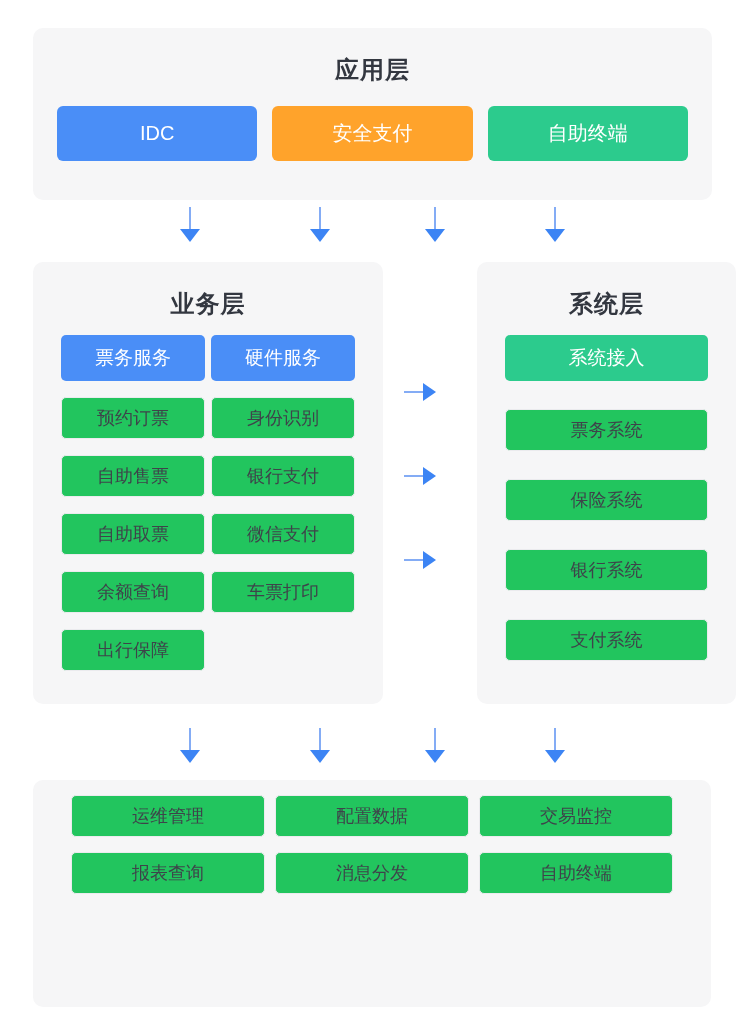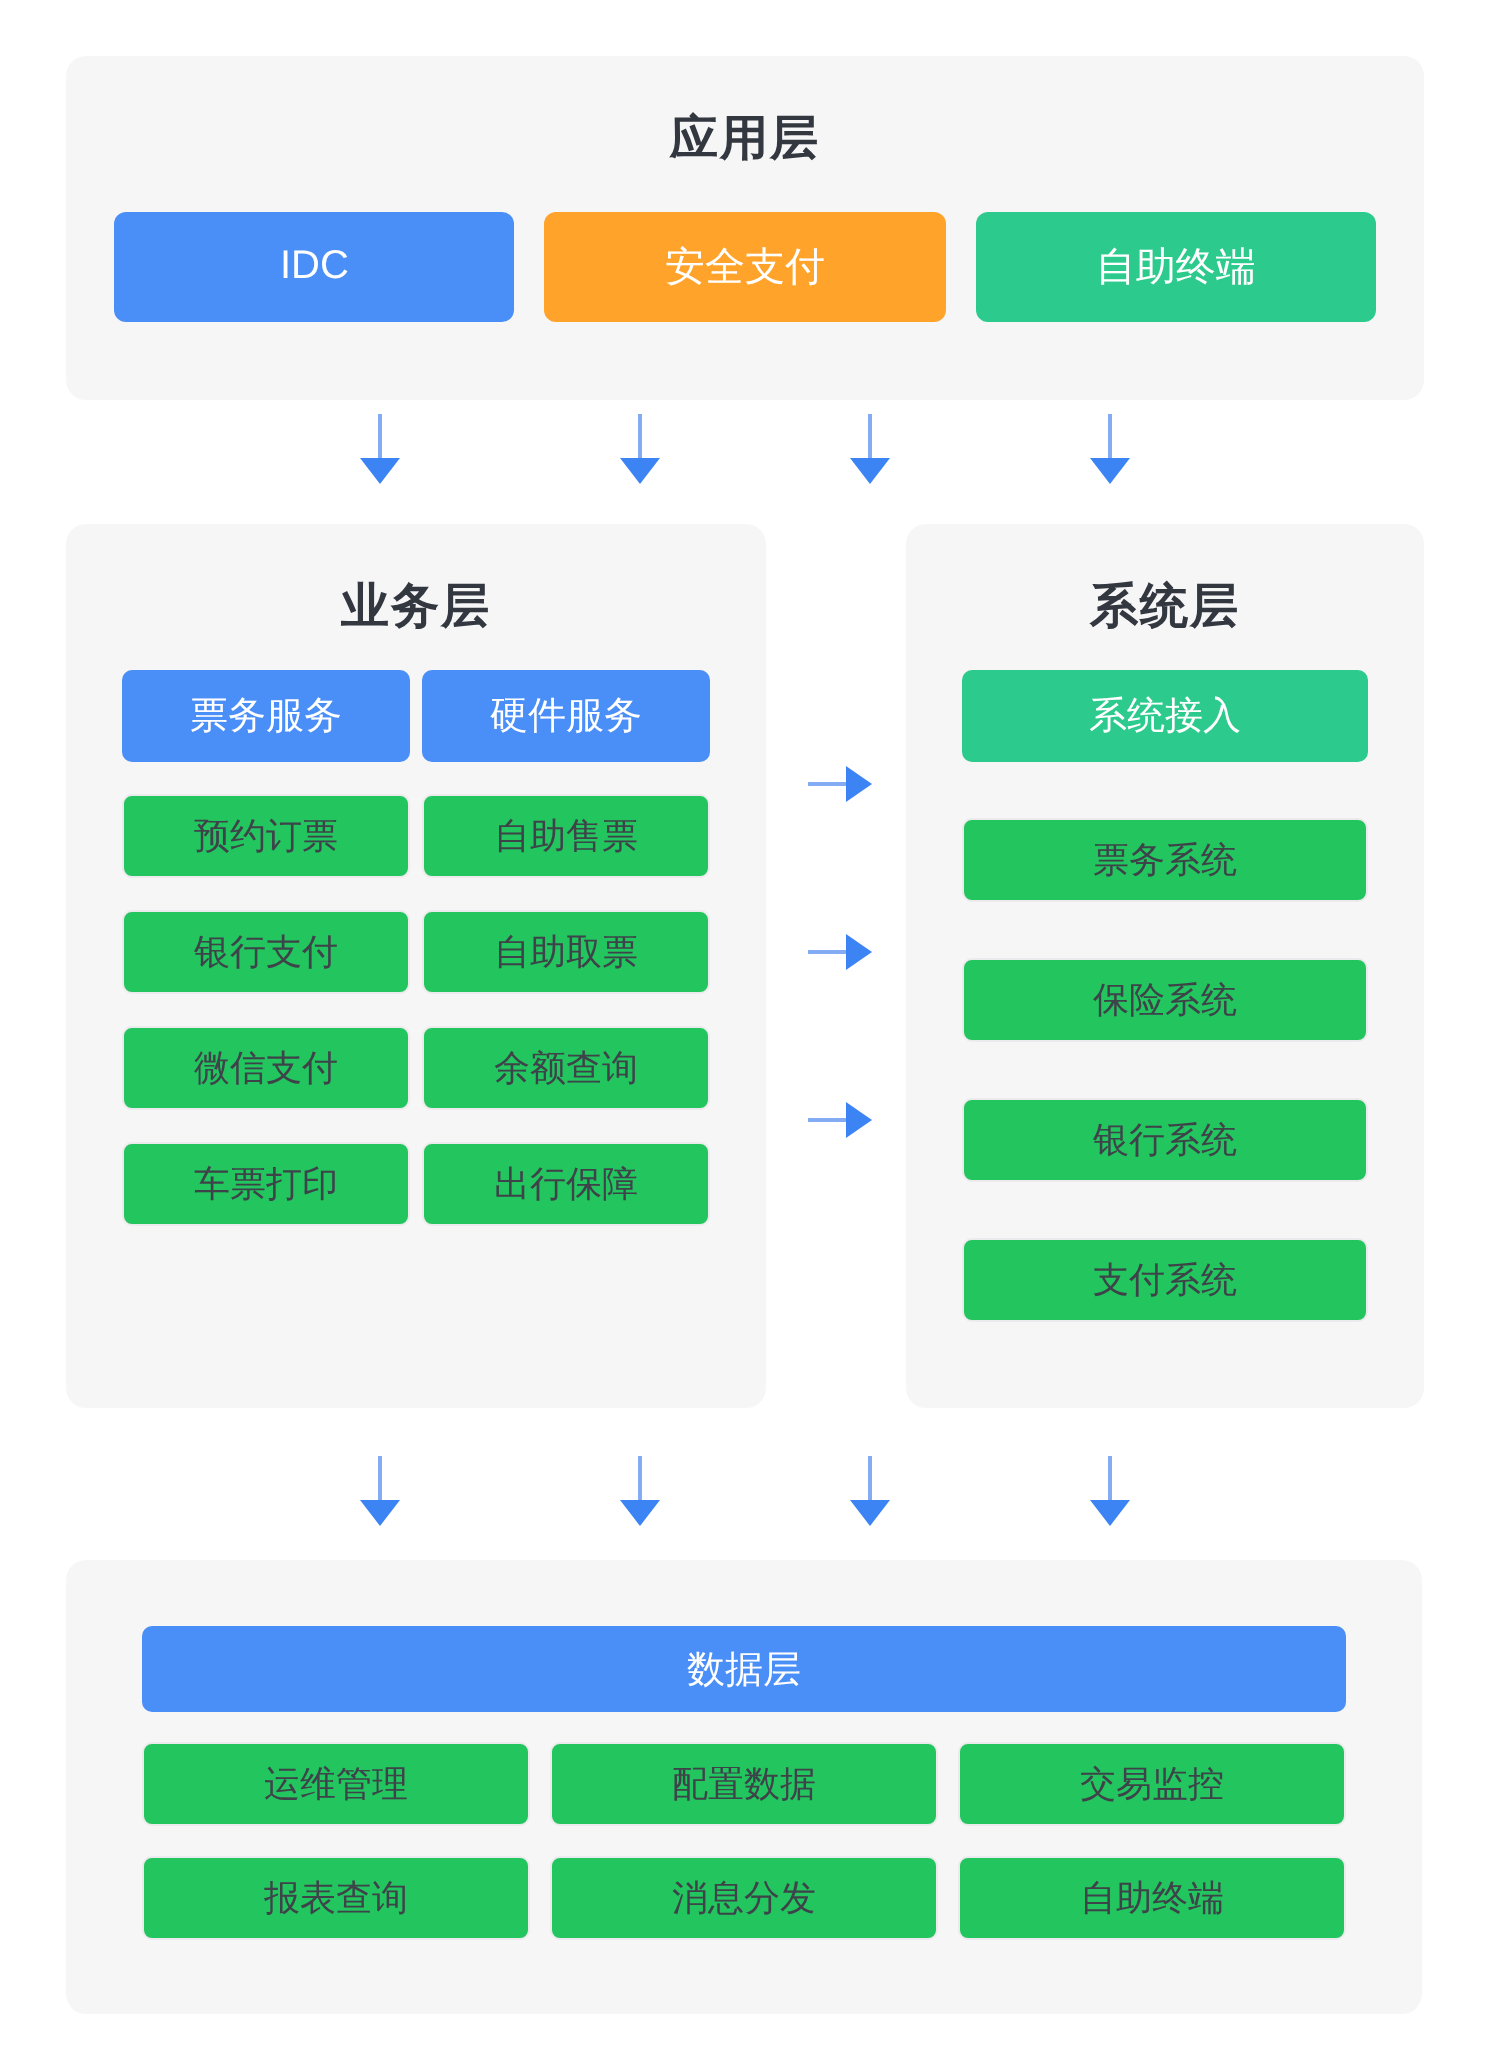--- a/index.html
+++ b/index.html
@@ -76,20 +76,21 @@
       <i class="vline"></i>
       <i class="tri-d"></i>
     </div>
 
   <section class="card" style="left:33px;top:262px;width:350px;height:442px">
     <h2 class="layer-title">业务层</h2>
     <div class="biz-grid">
       <div class="block header blue">票务服务</div>
       <div class="block header blue">硬件服务</div>
       <div class="block white">预约订票</div>
+      <div class="block white">身份识别</div>
       <div class="block white">自助售票</div>
       <div class="block white">银行支付</div>
       <div class="block white">自助取票</div>
       <div class="block white">微信支付</div>
       <div class="block white">余额查询</div>
       <div class="block white">车票打印</div>
       <div class="block white">出行保障</div>
     </div>
   </section>
 
@@ -99,21 +100,21 @@
     </div>
   <div class="right-arrow" style="left:404px;top:467px">
       <i class="hline"></i>
       <i class="tri-r"></i>
     </div>
   <div class="right-arrow" style="left:404px;top:551px">
       <i class="hline"></i>
       <i class="tri-r"></i>
     </div>
 
-  <section class="card" style="left:453px;top:262px;width:259px;height:442px">
+  <section class="card" style="left:477px;top:262px;width:259px;height:442px">
     <h2 class="layer-title">系统层</h2>
     <div class="sys-col">
       <div class="block header green">系统接入</div>
       <div class="block white">票务系统</div>
       <div class="block white">保险系统</div>
       <div class="block white">银行系统</div>
       <div class="block white">支付系统</div>
     </div>
   </section>
 
@@ -128,21 +129,20 @@
   <div class="down-arrow" style="left:425px;top:728px">
       <i class="vline"></i>
       <i class="tri-d"></i>
     </div>
   <div class="down-arrow" style="left:545px;top:728px">
       <i class="vline"></i>
       <i class="tri-d"></i>
     </div>
 
   <section class="card" style="left:33px;top:780px;width:678px;height:227px">
-    <div class="block blue data-bar">数据层</div>
     <div class="data-grid">
       <div class="block white">运维管理</div>
       <div class="block white">配置数据</div>
       <div class="block white">交易监控</div>
       <div class="block white">报表查询</div>
       <div class="block white">消息分发</div>
       <div class="block white">自助终端</div>
     </div>
   </section>
 

